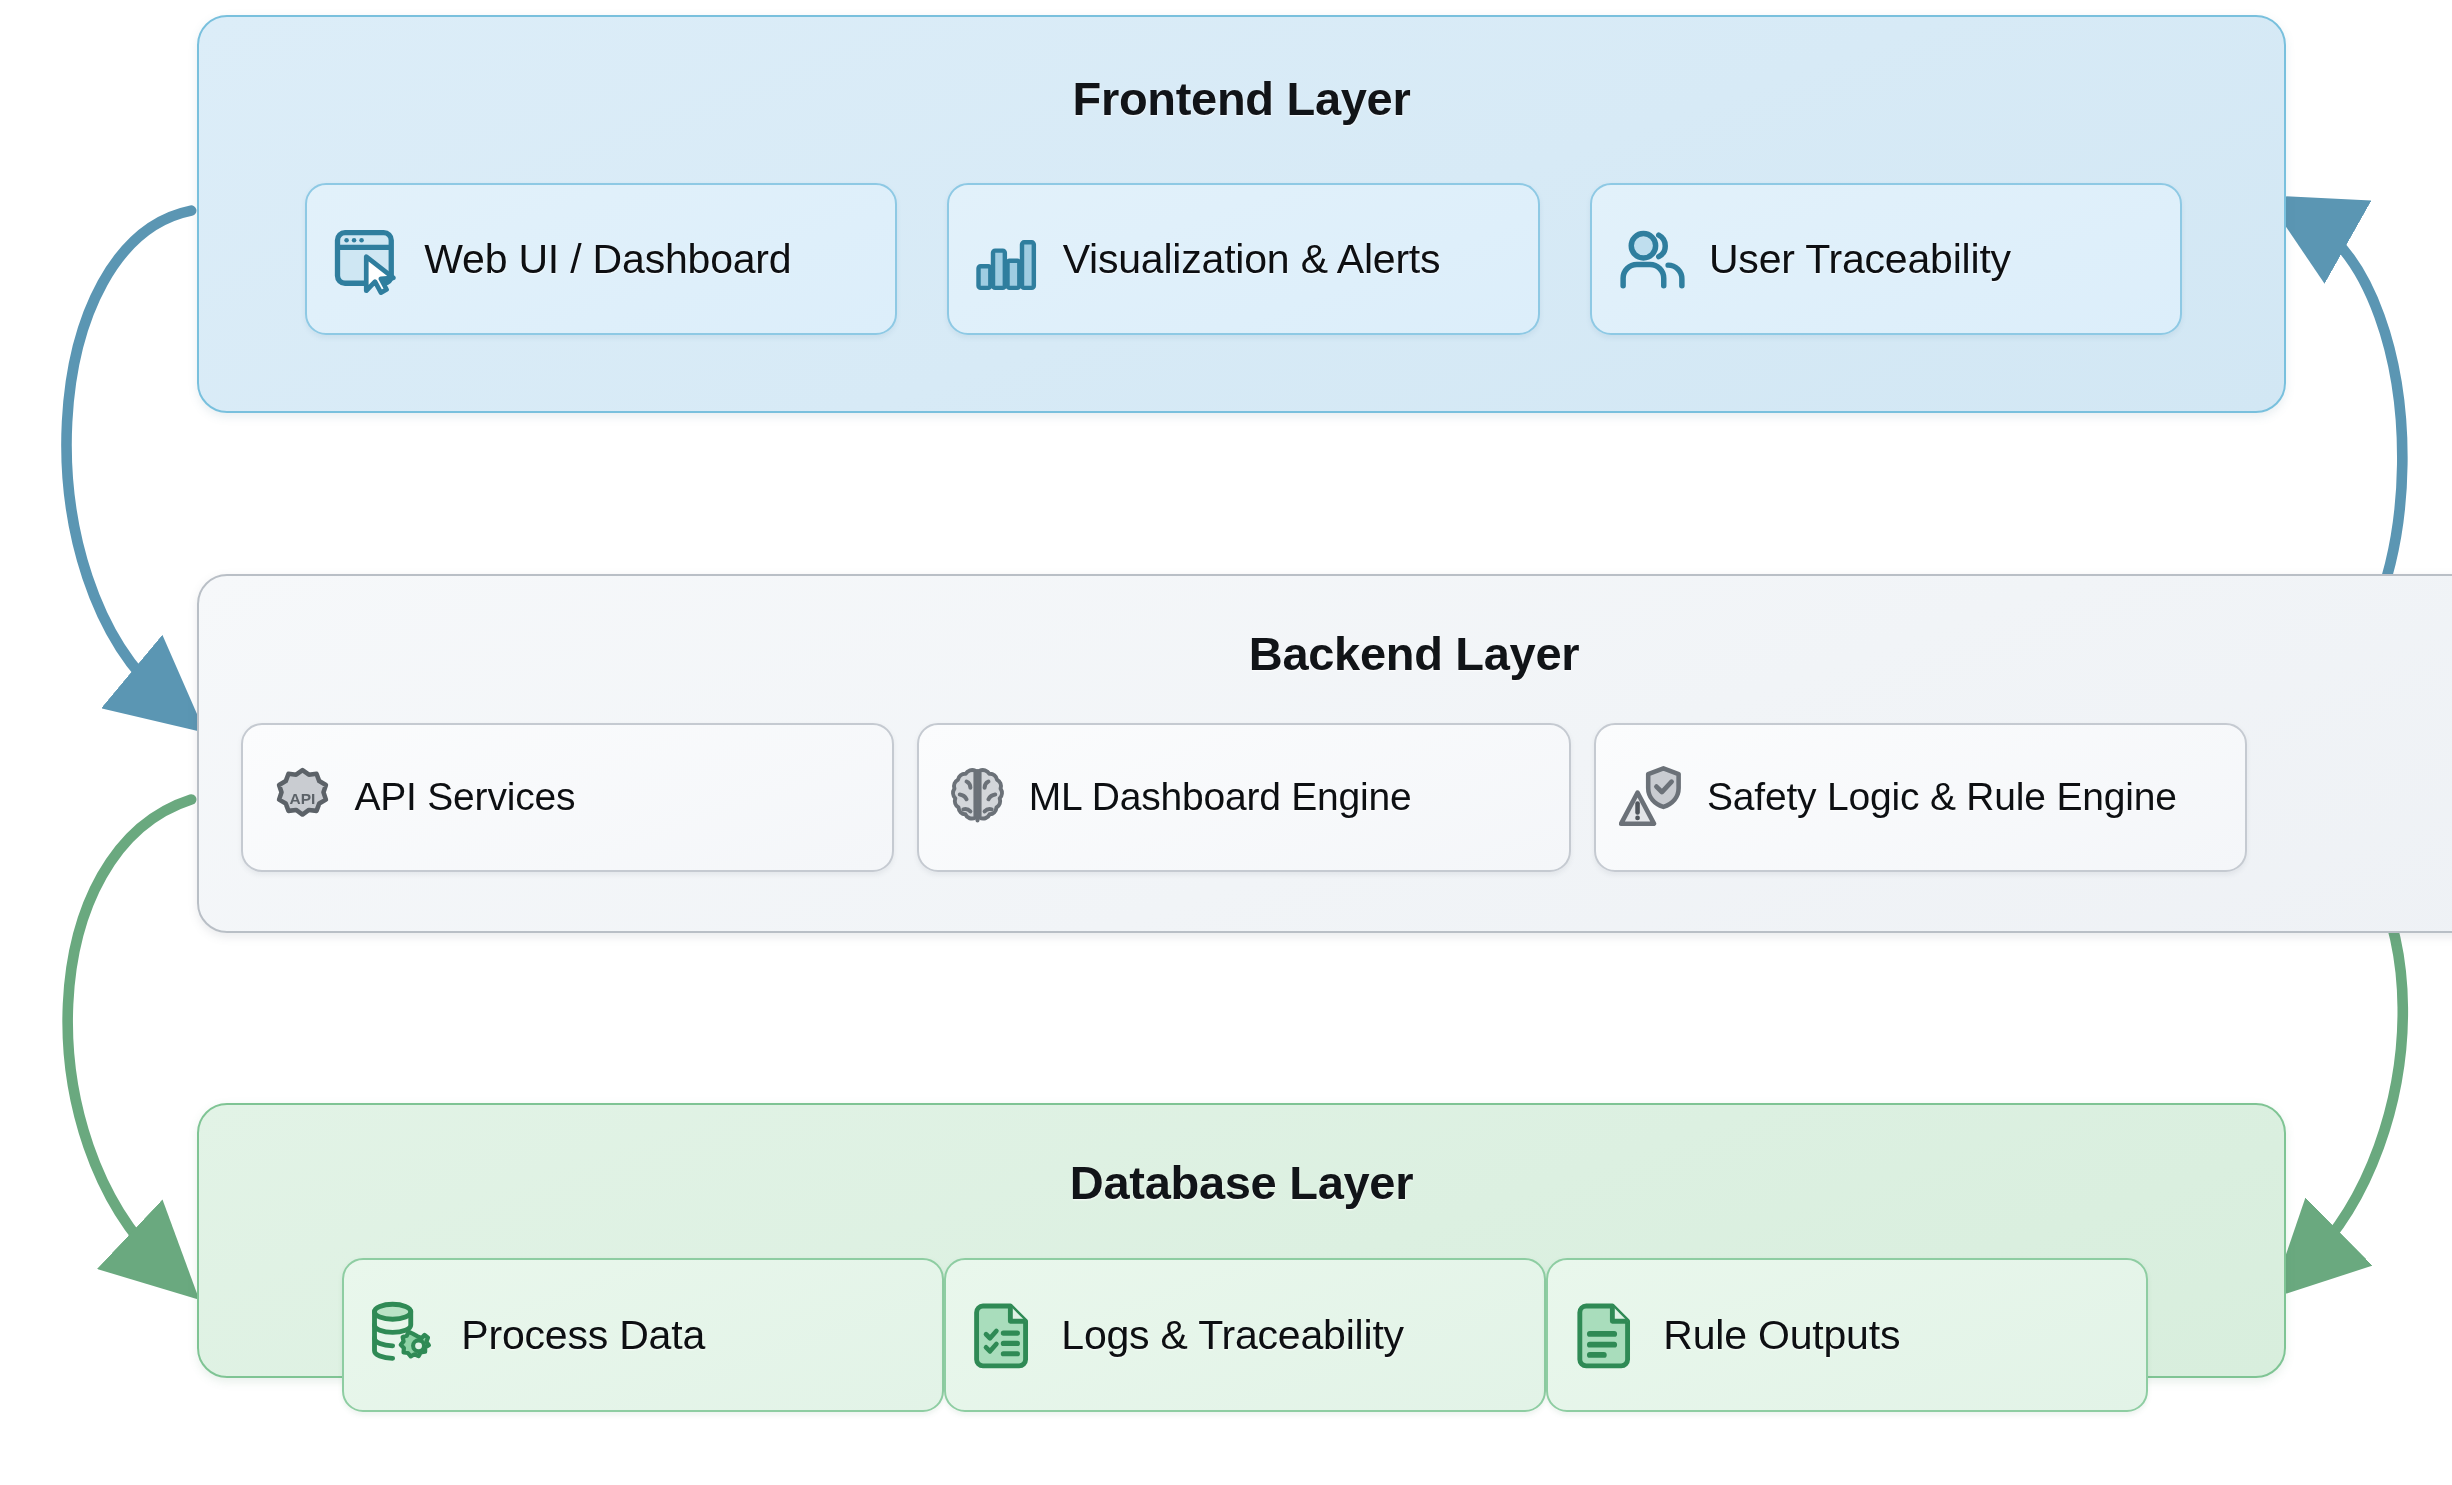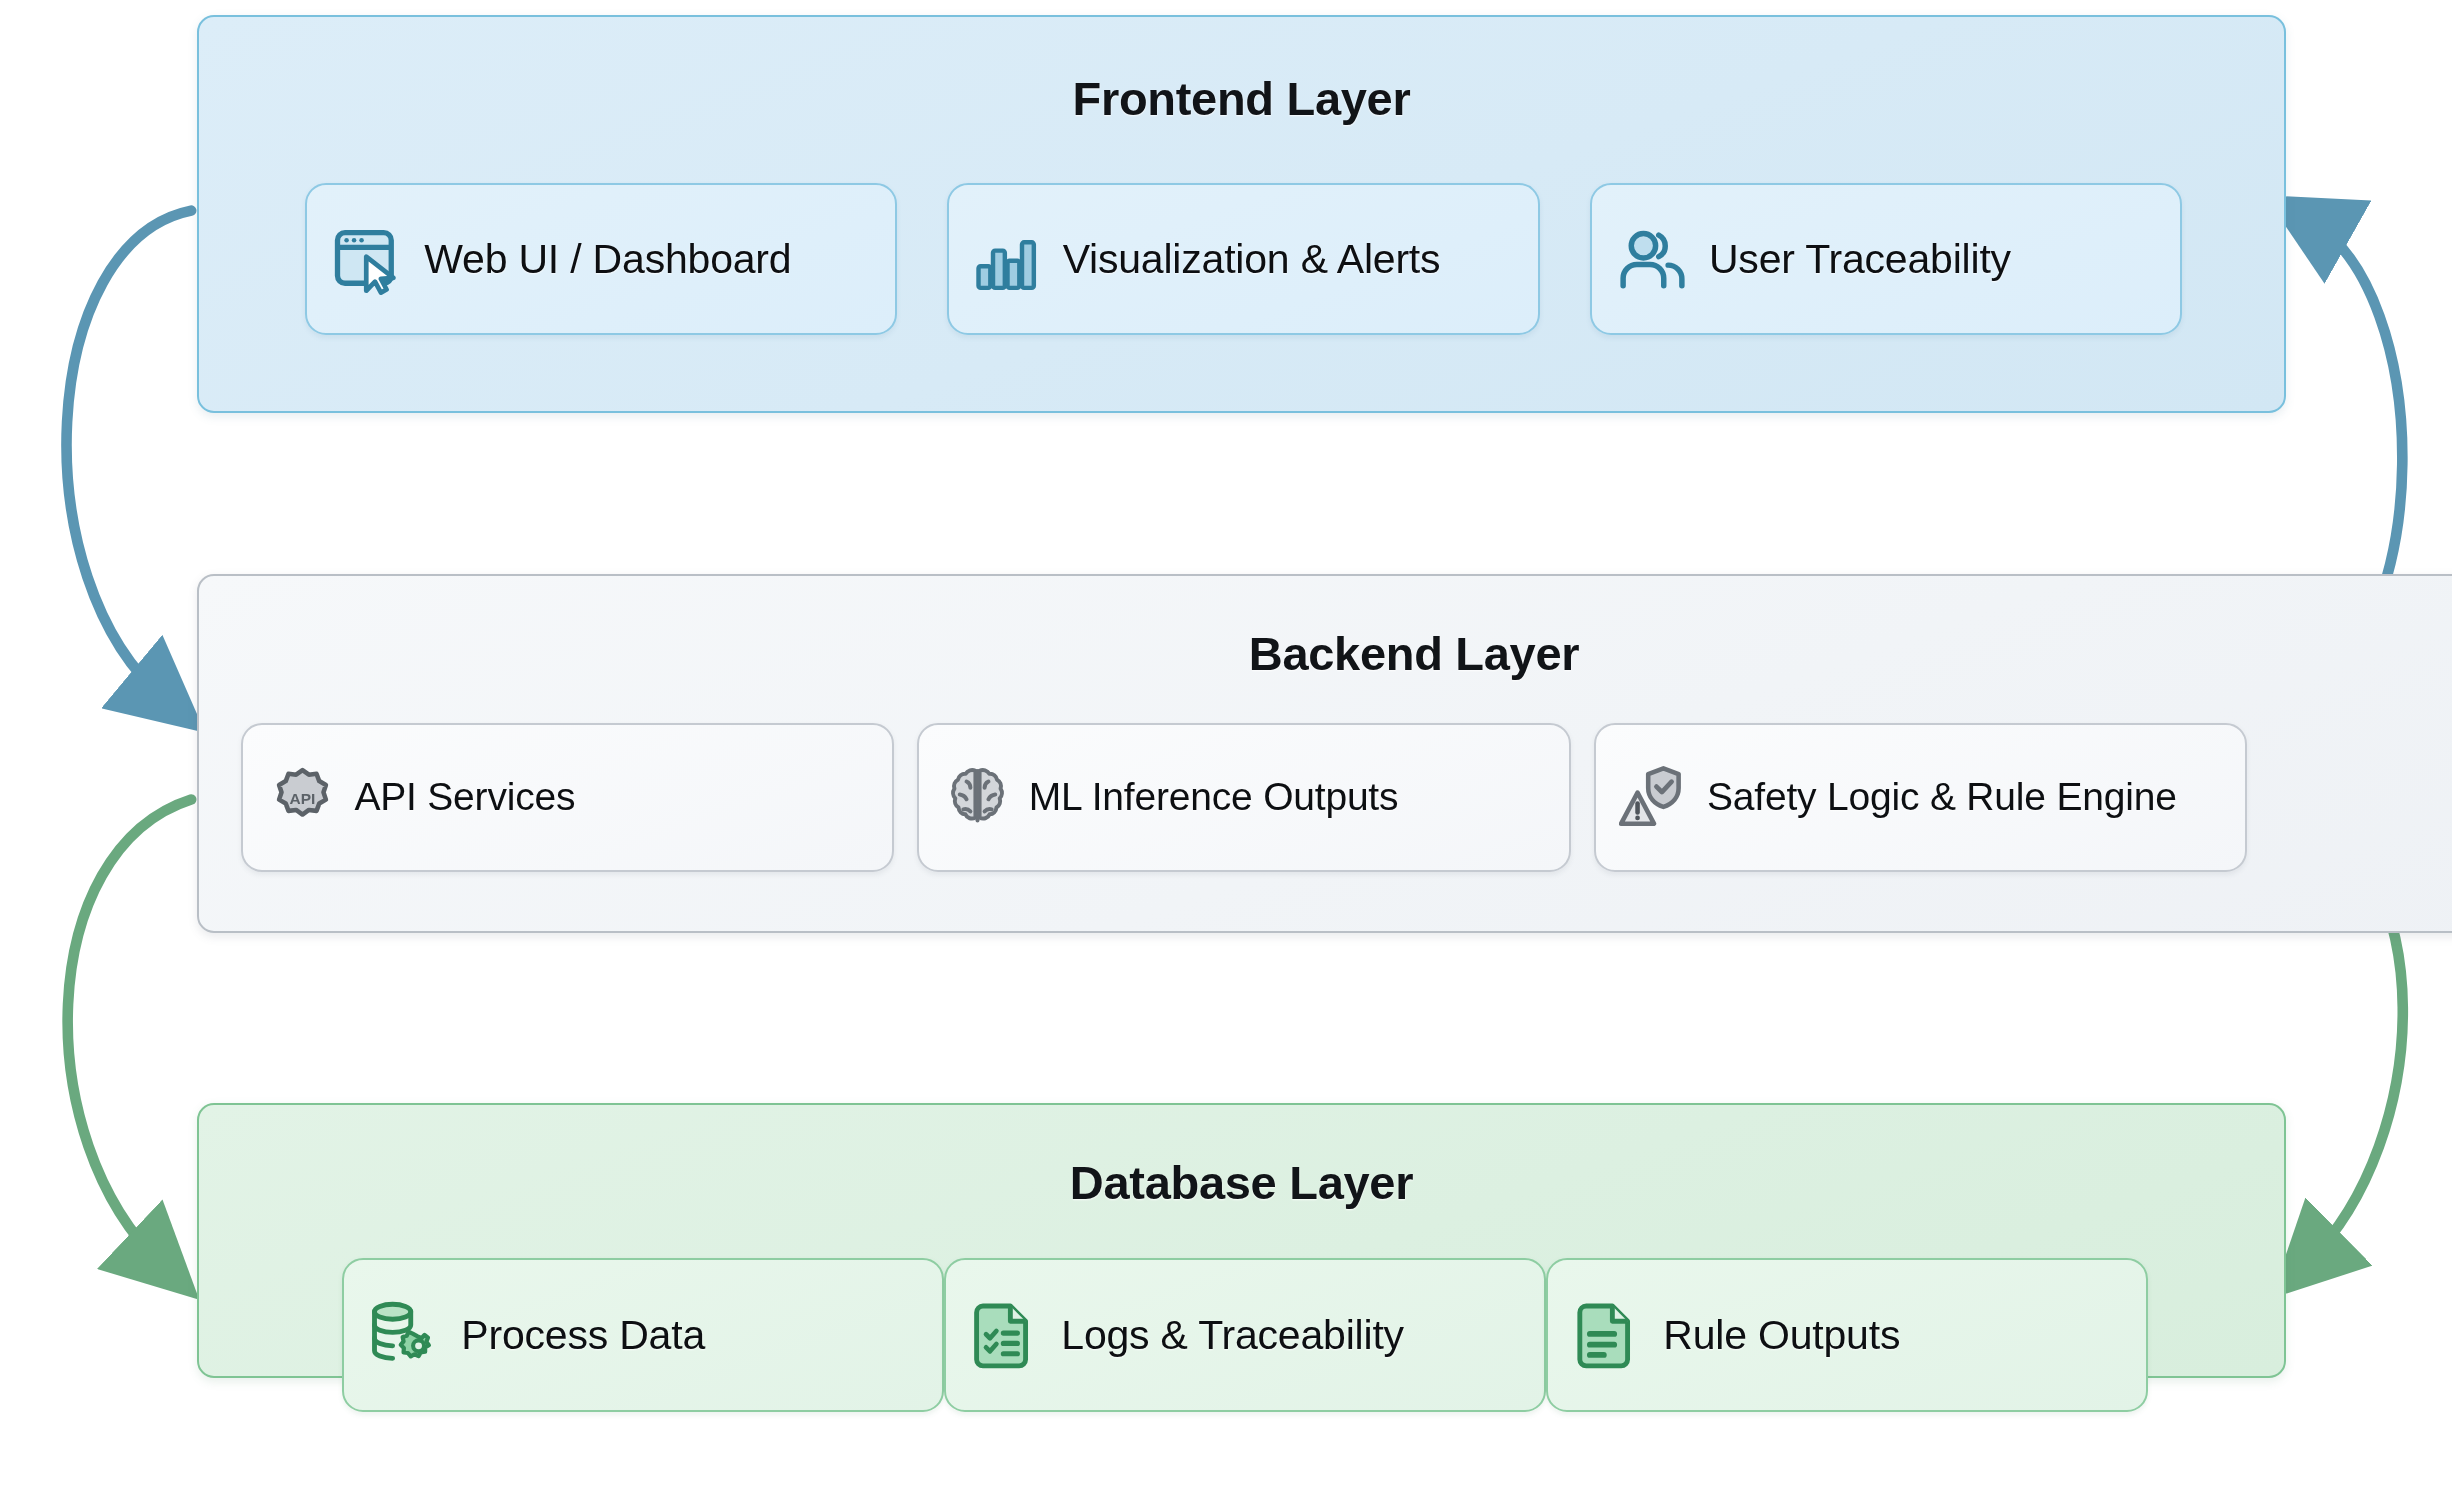--- a/index.html
+++ b/index.html
@@ -29,21 +29,21 @@
     width: 2452px;
     height: 1486px;
     z-index: 1;
     pointer-events: none;
   }
 
   
   .layer {
     position: absolute;
     box-sizing: border-box;
-    border-radius: 17px;
+    border-radius: 30px;
     z-index: 2;
   }
 
   .layer-frontend {
     left: 197px;
     top: 15.4px;
     width: 2089px;
     height: 398px;
     background: linear-gradient(160deg, #dcedf8 0%, #d7eaf6 55%, #d2e7f4 100%);
     border: 2.9px solid #79c0dd;
@@ -249,21 +249,21 @@
             <path d="M12.7 3.0 a2.5 2.5 0 0 1 3.3 1.0 a2.4 2.4 0 0 1 2.6 2.0 a2.5 2.5 0 0 1 1.2 3.0 a2.6 2.6 0 0 1-0.3 3.3 a2.6 2.6 0 0 1-1.1 3.1 a2.5 2.5 0 0 1-2.3 2.3 a2.4 2.4 0 0 1-3.4 1.1 Z" fill="#d3d6da"></path>
             <path d="M12 3.0 V19.8"></path>
             <path d="M8.3 6.6 q1.3 0.6 1.3 2.1"></path>
             <path d="M6.0 11.0 q1.6 0.2 2.3 1.6"></path>
             <path d="M7.2 16.0 q1.4-0.4 2.4 0.7"></path>
             <path d="M15.7 6.6 q-1.3 0.6-1.3 2.1"></path>
             <path d="M18.0 11.0 q-1.6 0.2-2.3 1.6"></path>
             <path d="M16.8 16.0 q-1.4-0.4-2.4 0.7"></path>
           </svg>
         </span>
-        <span class="card-label">ML Inference Outputs</span>
+        <span class="card-label">ML Dashboard Engine</span>
       </div>
 
       <div class="card card-backend">
         <span class="card-icon">
           <svg width="73" height="73" viewBox="0 0 24 24" fill="none">
             <path d="M14.6 2.4 l5.0 1.9 v4.6 c0 3.0-2.0 5.2-5.0 6.2 c-3.0-1.0-5.0-3.2-5.0-6.2 V4.3 Z" fill="#c9ccd1" stroke="#6b7178" stroke-width="1.5" stroke-linejoin="round"></path>
             <path d="M12.3 8.4 l1.8 1.8 3.2-3.4" stroke="#6b7178" stroke-width="1.55" stroke-linecap="round" stroke-linejoin="round"></path>
             <path d="M6.1 10.4 L11.5 20.6 H0.7 Z" fill="#e3e5e8" stroke="#6b7178" stroke-width="1.5" stroke-linejoin="round"></path>
             <path d="M6.1 14.0 v2.9" stroke="#4f555b" stroke-width="1.5" stroke-linecap="round"></path>
             <circle cx="6.1" cy="18.7" r="0.78" fill="#4f555b"></circle>

